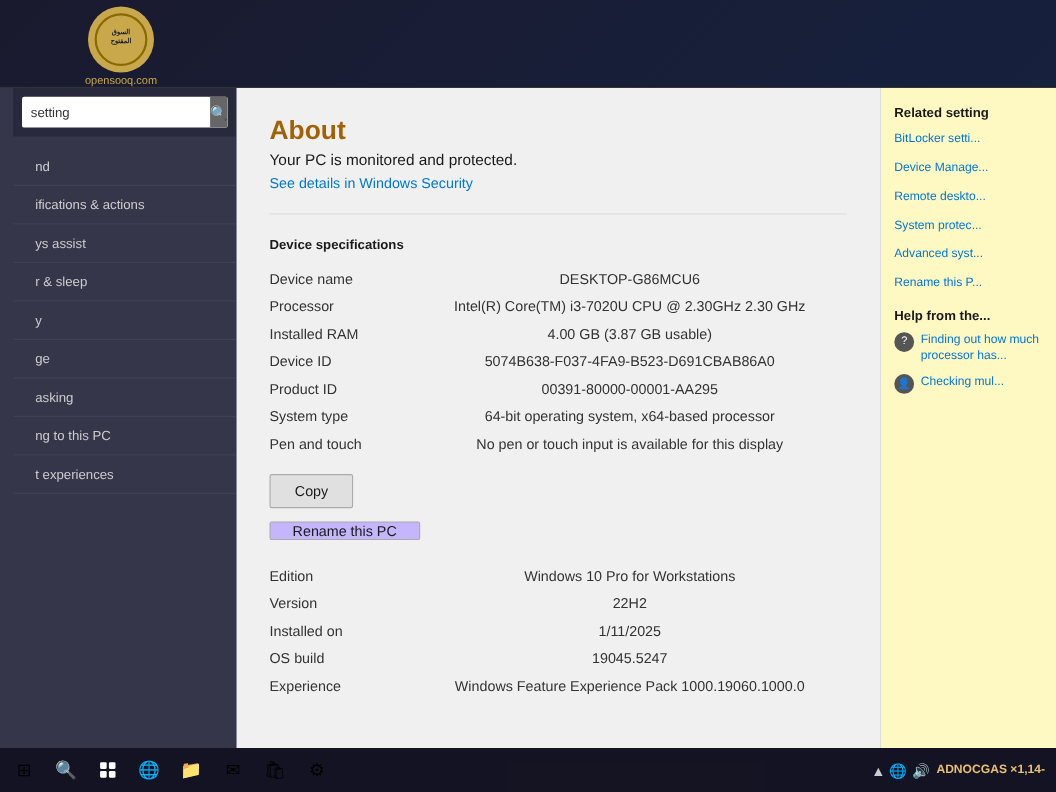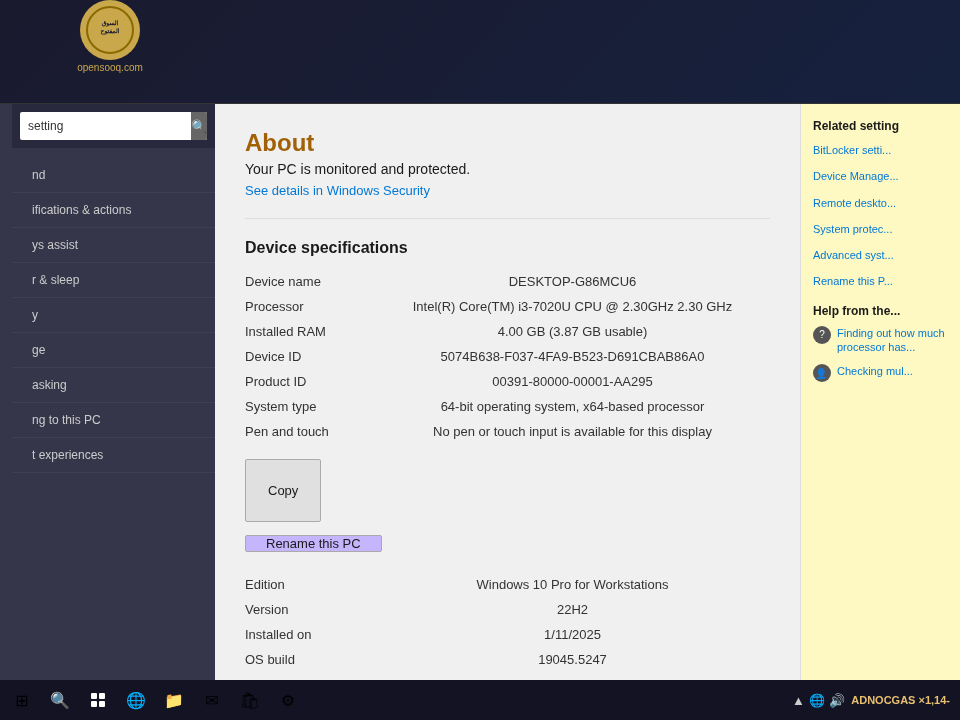--- a/index.html
+++ b/index.html
@@ -8,24 +8,24 @@
       height: 720px;
       overflow: hidden;
       font-family: 'Segoe UI', sans-serif;
       background: #1a1a2e;
       display: flex;
       flex-direction: column;
     }
 
     
     .top-bar {
-      height: 104px;
+      height: 80px;
       background: linear-gradient(135deg, #1a1a2e 0%, #16213e 100%);
       display: flex;
-      align-items: flex-start;
+      align-items: flex-end;
       padding: 0 10px;
       border-bottom: 1px solid #333;
       flex-shrink: 0;
     }
 
     .logo-area {
       width: 200px;
       display: flex;
       flex-direction: column;
       align-items: center;
@@ -143,21 +143,21 @@
     .security-link {
       color: #0078d4;
       font-size: 13px;
       text-decoration: none;
       cursor: pointer;
       margin-bottom: 20px;
       display: block;
     }
 
     .section-title {
-      font-size: 16px;
+      font-size: 12px;
       font-weight: 600;
       color: #1a1a1a;
       margin: 20px 0 12px 0;
     }
 
     .specs-table {
       width: 100%;
       border-collapse: collapse;
       margin-bottom: 15px;
     }
@@ -176,21 +176,21 @@
     }
 
     .specs-table td:last-child {
       color: #333;
       text-align: center;
     }
 
     .btn-copy {
       background: #e0e0e0;
       border: 1px solid #aaa;
-      padding: 23px 22px;
+      padding: 7px 22px;
       font-size: 13px;
       cursor: pointer;
       border-radius: 2px;
       margin-bottom: 12px;
       color: #1a1a1a;
     }
 
     .btn-rename {
       background: #c4b5fd;
       border: 1px solid #aaa;

